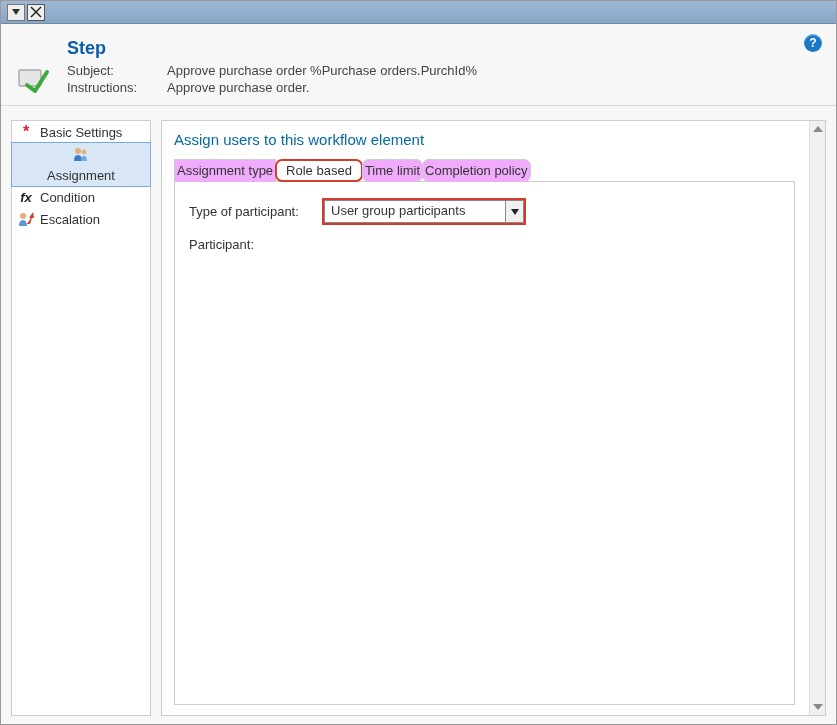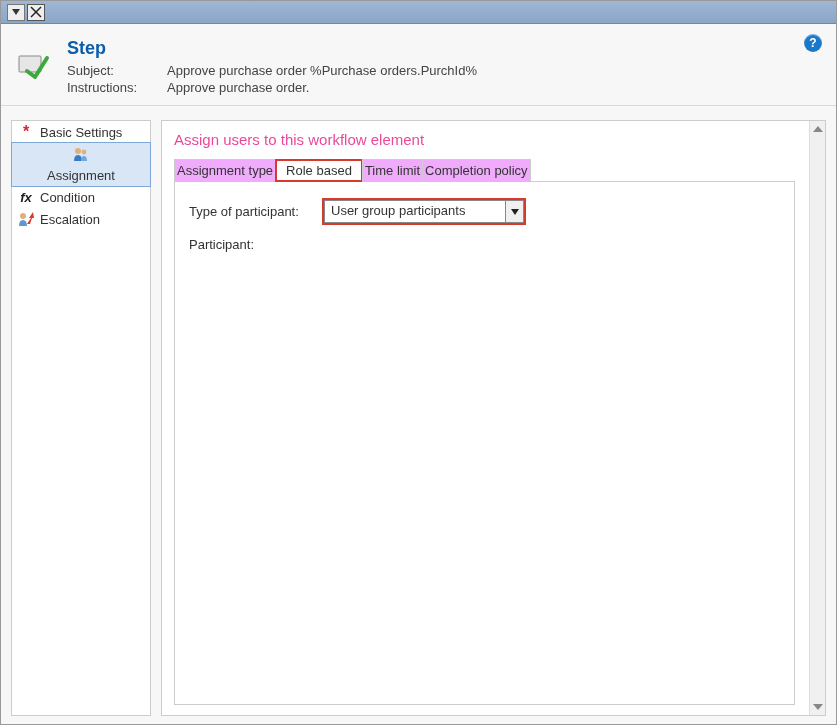--- a/index.html
+++ b/index.html
@@ -7,41 +7,41 @@
   .window { width:837px; height:725px; border:1px solid #999; background:#f2f2f2; position:relative; display:flex; flex-direction:column; }
   .titlebar { height:23px; background:linear-gradient(#9eb7d4,#8aa6c7); border-bottom:1px solid #6d88aa; display:flex; align-items:center; padding:0 4px; }
   .titlebar .title { flex:1; font-size:13px; color:#222; padding-left:4px; }
   .titlebar .ctrl { width:18px; height:17px; display:flex; align-items:center; justify-content:center; margin-left:2px; cursor:pointer; }
   .titlebar .dropdown-ctrl { background:#eee; border:1px solid #777; }
   .titlebar .close-ctrl { background:#eee; border:1px solid #555; }
   .titlebar .close-ctrl svg line { stroke:#222; stroke-width:1.5; }
   .content { flex:1; display:flex; flex-direction:column; background:#f7f7f7; }
   .header-zone { padding:14px 16px 10px 16px; border-bottom:1px solid #d8d8d8; position:relative; }
   .help-btn { position:absolute; top:10px; right:14px; width:18px;height:18px;border-radius:50%;background:#1978c8;color:#fff;display:flex;align-items:center;justify-content:center;font-size:12px;font-weight:bold;cursor:pointer;box-shadow:inset 0 1px 1px rgba(255,255,255,.5);}
-  .header-row { display:flex; align-items:center; }
+  .header-row { display:flex; align-items:flex-end; }
   .step-icon { margin-right:12px; }
   .step-title { color:#0b5dab; font-size:18px; font-weight:600; margin:0 0 4px 0; }
   .hdr-details { margin-left:2px; }
   .hdr-line { display:flex; font-size:13px; color:#444; margin-top:2px; }
   .hdr-label { width:100px; }
   .hdr-value { }
   .body-zone { flex:1; display:flex; padding:14px 10px 8px 10px; gap:10px; overflow:hidden; }
   .sidebar { width:140px; border:1px solid #ccc; background:#fff; }
   .sidebar-item { display:flex; align-items:center; padding:3px 6px; font-size:13px; cursor:pointer; gap:6px; }
   .sidebar-item.selected { background:#d9e6f5; border:1px solid #7da9d9; margin:-1px;flex-direction:column; }
   .side-icon { width:16px; height:16px; display:flex;align-items:center;justify-content:center; }
   .asterisk { color:#d23; font-weight:bold; font-size:16px; line-height:14px; }
   .fx { font-style:italic; font-weight:bold; color:#222; }
   .main { flex:1; border:1px solid #ccc; background:#fff; display:flex; flex-direction:column; padding:10px 12px 10px 12px; position:relative; }
   .scrollbar { position:absolute; right:0; top:0; bottom:0; width:16px; background:#f0f0f0; border-left:1px solid #ddd; }
   .scroll-arrow { height:16px; display:flex;align-items:center;justify-content:center; }
-  .main-heading { font-size:15px; color:#ec4899; margin:0 0 10px 0; }
+  .main-heading { font-size:15px; color:#0369a1; margin:0 0 10px 0; }
   .tabstrip { display:flex; border-bottom:1px solid #ccc; }
   .tab { padding:3px 2px; border:1px solid #ccc; border-bottom:none; background:#f0abfc; font-size:13px; cursor:pointer; position:relative; top:1px; }
-  .tab + .tab { margin-left:-1px; }
+  .tab + .tab { margin-left:-1px;border-radius:7px; }
   .tab.active { background:#fff; border-bottom:1px solid #fff; }
   .tab.highlight { border:2px solid #d63a2c; padding:2px 9px; }
   .tab-panel { border:1px solid #ccc; border-top:none; flex:1; padding:18px 14px; }
   .form-row { display:flex; align-items:center; margin-bottom:14px; }
   .form-label { width:135px; font-size:13px; color:#333; }
   .combo { display:flex; align-items:stretch; height:23px; border:1px solid #888; background:#fff; min-width:200px;gap:9px; }
   .combo .val { flex:1; padding:2px 6px; font-size:13px; }
   .combo .arrow { width:18px; border-left:1px solid #888; background:#f0f0f0; display:flex; align-items:center; justify-content:center; }
   .combo .arrow svg polygon { fill:#222; }
   .combo.red-outline { outline:2px solid #d63a2c; outline-offset:0; }

